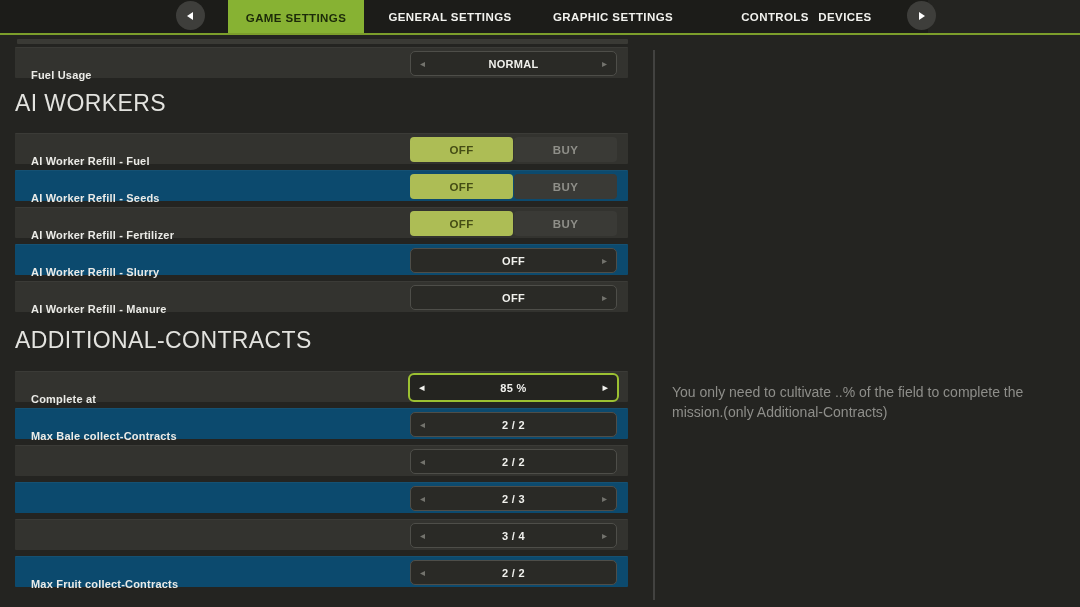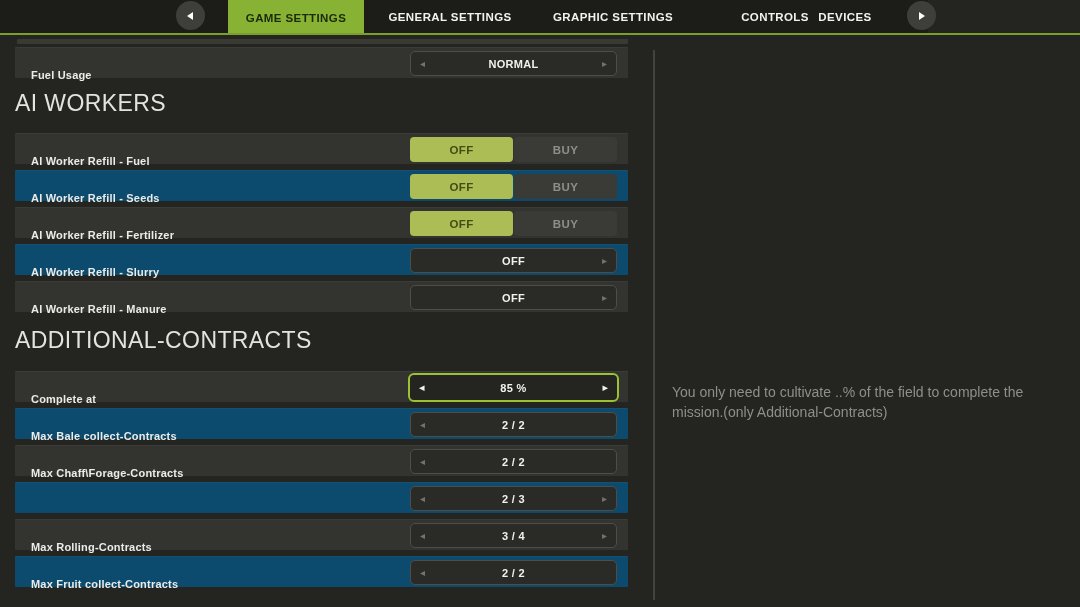--- a/index.html
+++ b/index.html
@@ -140,35 +140,33 @@
           </div>
         </div>
         <div class="row dark">
           <div class="row-label">Max Bale collect-Contracts</div>
           <div class="stepper">
             <span class="st-arrow left">◂</span>
             <span class="stepper-value">2 / 2</span>
           </div>
         </div>
         <div class="row light">
-          <div class="row-label">Max Chaff\Forage-Contracts</div>
           <div class="stepper">
             <span class="st-arrow left">◂</span>
             <span class="stepper-value">2 / 2</span>
           </div>
         </div>
         <div class="row dark">
           <div class="stepper">
             <span class="st-arrow left">◂</span>
             <span class="stepper-value">2 / 3</span>
             <span class="st-arrow right">▸</span>
           </div>
         </div>
         <div class="row light">
-          <div class="row-label">Max Rolling-Contracts</div>
           <div class="stepper">
             <span class="st-arrow left">◂</span>
             <span class="stepper-value">3 / 4</span>
             <span class="st-arrow right">▸</span>
           </div>
         </div>
         <div class="row dark">
           <div class="row-label">Max Fruit collect-Contracts</div>
           <div class="stepper">
             <span class="st-arrow left">◂</span>

